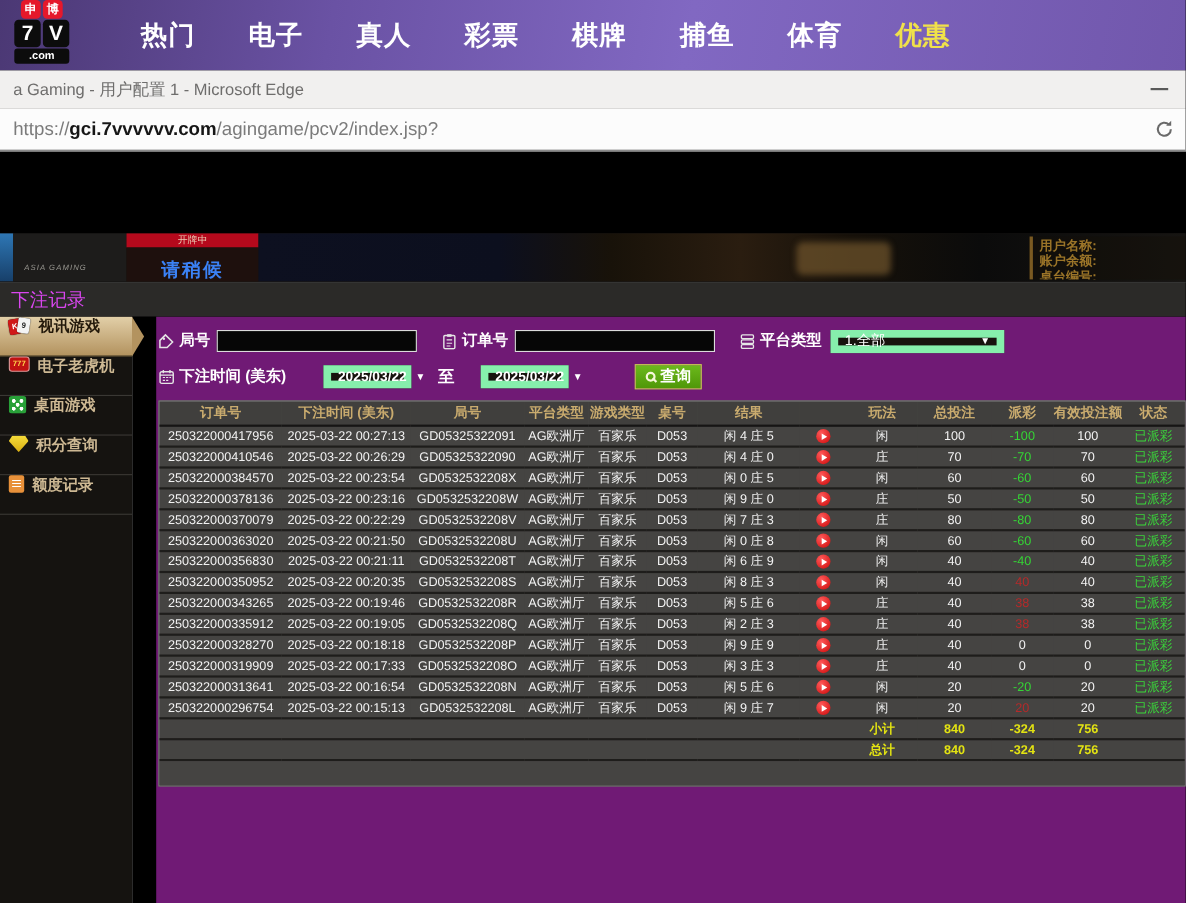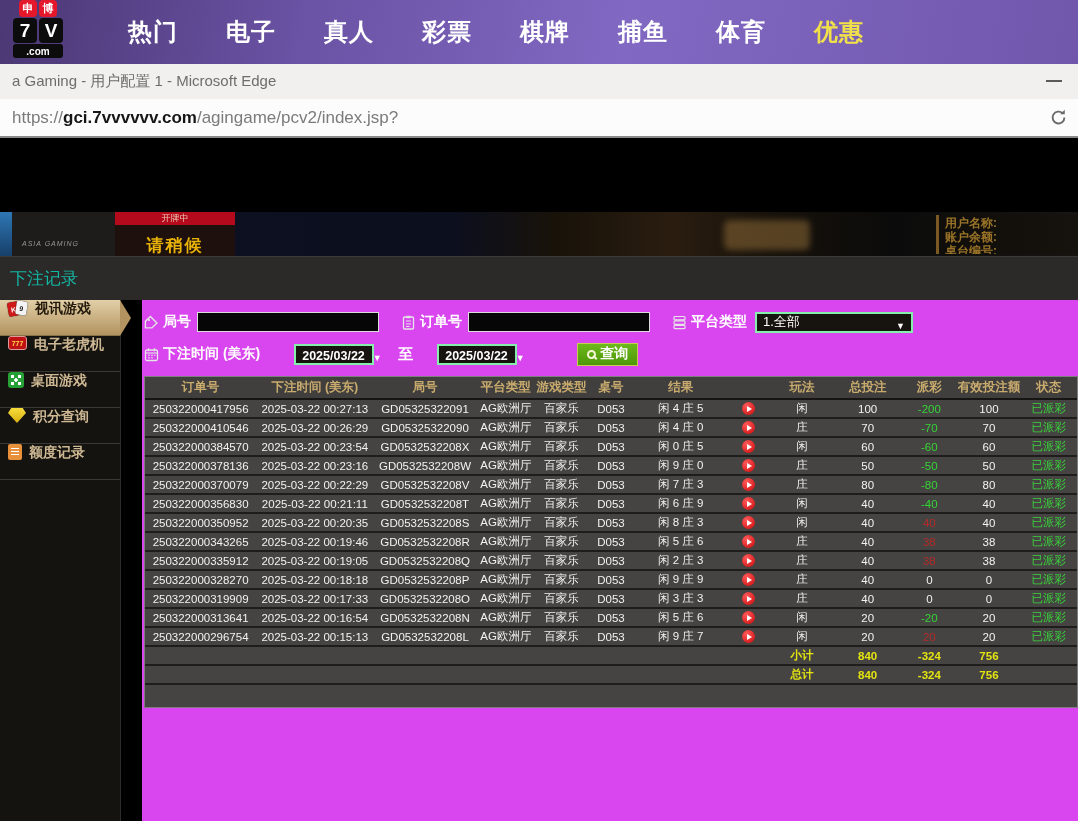--- a/index.html
+++ b/index.html
@@ -37,33 +37,33 @@
 
   
   .strip { height:44px; position:relative; background:#131110; overflow:hidden; }
   .strip-blue { position:absolute; left:0; top:0; width:12px; height:44px;
                 background:linear-gradient(180deg,#2e77b5,#173f69); }
   .strip-brand { position:absolute; left:12px; top:0; width:103px; height:44px; background:#1d1c1b; }
   .strip-brand span { position:absolute; left:10px; bottom:9px; color:#97958f; font-size:7px; letter-spacing:1px; font-style:italic; }
   .strip-game { position:absolute; left:115px; top:0; width:120px; height:44px; }
   .strip-banner { height:13px; background:#b5091c; color:#eacab2; font-size:9px; display:flex;
                   align-items:center; justify-content:center; }
-  .strip-wait { height:40px; background:#1e100d; color:#eab308; font-size:17px; font-weight:bold;
+  .strip-wait { height:40px; background:#1e100d; color:#3b82f6; font-size:17px; font-weight:bold;
                 display:flex; align-items:center; justify-content:center; letter-spacing:2px; }
   .strip-scene { position:absolute; left:235px; right:0; top:0; height:44px;
                  background:linear-gradient(90deg,#0d1020 0%,#0c0f1e 26%,#181209 38%,#2a1d10 52%,#16110a 64%,#0b0b0b 78%,#171512 100%); }
   .scene-blob { position:absolute; left:58%; top:8px; width:86px; height:30px; background:#7a5c30;
                 opacity:.65; border-radius:6px; filter:blur(3px); }
   .strip-info { position:absolute; right:0; top:3px; width:142px; height:39px; border-left:3px solid #7a5a22;
                 padding:1px 0 0 6px; overflow:hidden; background:rgba(20,14,6,.35); }
   .strip-info div { color:#9a7428; font-size:12px; font-weight:bold; line-height:14px; white-space:nowrap; }
 
   
-  .page-header { height:44px; background:#2b2a28; border-top:1px solid #3a3a38; display:flex; align-items:center;
-                 color:#14b8a6; font-size:17px; padding-left:10px; }
+  .page-header { height:32px; background:#2b2a28; border-top:1px solid #3a3a38; display:flex; align-items:center;
+                 color:#d946ef; font-size:17px; padding-left:10px; }
 
   
   .content { display:flex; height:533px; background:#000; }
   .sidebar { width:121px; background:#151310; border-right:1px solid #2c2c2c; }
   .side-item { height:36px; display:flex; gap:7px; padding-left:8px; cursor:pointer;
                border-bottom:1px solid #3a3834; color:#cdb893; font-size:14px; font-weight:bold; position:relative; }
   .side-item.active { background:linear-gradient(180deg,#e2cfa8,#b3935f); color:#241a0b; border-bottom-color:#8a7348; }
   .side-item.active::after { content:""; position:absolute; right:-11px; top:0; z-index:3;
         border-top:18px solid transparent; border-bottom:18px solid transparent; border-left:11px solid #b3935f; }
   .icon-cards { position:relative; width:20px; height:18px; flex:none; }
@@ -79,32 +79,32 @@
                          radial-gradient(circle at 50% 50%,#fff 1.5px,transparent 2px),
                          radial-gradient(circle at 72% 28%,#fff 1.5px,transparent 2px),
                          radial-gradient(circle at 28% 72%,#fff 1.5px,transparent 2px); }
   .icon-diamond { width:18px; height:15px; flex:none; background:linear-gradient(180deg,#f6dc3a,#d8ae12);
         clip-path:polygon(50% 100%,0 33%,18% 0,82% 0,100% 33%); }
   .icon-doc { width:14px; height:16px; flex:none; background:#e8913a; border-radius:2px; position:relative; }
   .icon-doc::before { content:""; position:absolute; left:3px; top:4px; width:8px; height:9px;
         background:repeating-linear-gradient(#fff 0 1px,transparent 1px 3px); }
 
   .gutter { width:21px; background:#000; }
-  .main { flex:1; background:#d946ef; padding:10px 0 2px 2px; }
+  .main { flex:1; background:#701a75; padding:10px 0 2px 2px; }
 
   
   .frow { display:flex; align-items:center; color:#fff; font-size:14px; font-weight:bold; }
   .frow1 { height:24px; }
   .frow2 { height:24px; margin-top:8px; }
   .ficon { margin-right:4px; display:flex; align-items:center; }
   .txt-input { width:182px; height:20px; background:#060606; border:1px solid #dcdcdc; margin-left:6px;
                color:#fff; font-size:12px; padding:0 4px; }
   .grp { display:flex; align-items:center; }
   .grp+.grp { margin-left:22px; }
-  .dd { height:21px; background:#17130e; border:2px solid #86efac; color:#fff; display:flex; align-items:flex-end;
+  .dd { height:21px; background:#17130e; border:7px solid #86efac; color:#fff; display:flex; align-items:center;
         justify-content:space-between; padding:0 6px; font-size:12.5px; font-weight:bold; cursor:pointer; }
   .dd::after { content:"▼"; font-size:9px; margin-left:8px; color:#fff; }
   .dd.platform { width:158px; margin-left:8px; font-weight:normal; font-size:13px; }
   .dd.date { width:80px; }
   .to-label { margin:0 24px; font-size:15px; }
   .btn-search { margin-left:60px; height:23px; padding:0 9px; background:linear-gradient(180deg,#6cb91c,#4f9708);
         border:1px solid #c9cc52; color:#fff; font-size:14px; font-weight:bold; display:flex; align-items:center;
         gap:4px; cursor:pointer; }
   .mag { width:9px; height:9px; border:2px solid #f7f7d8; border-radius:50%; position:relative; display:inline-block; }
   .mag::after { content:""; position:absolute; width:2px; height:5px; background:#f7f7d8; right:-2px; bottom:-3px;
@@ -327,21 +327,21 @@
     <td>250322000417956</td>
     <td>2025-03-22 00:27:13</td>
     <td>GD05325322091</td>
     <td>AG欧洲厅</td>
     <td>百家乐</td>
     <td>D053</td>
     <td>闲 4 庄 5</td>
     <td><span class="play-badge"></span></td>
     <td>闲</td>
     <td>100</td>
-    <td class="pay-green">-200</td>
+    <td class="pay-green">-100</td>
     <td>100</td>
     <td class="status">已派彩</td>
   </tr>
               <tr>
     <td>250322000410546</td>
     <td>2025-03-22 00:26:29</td>
     <td>GD05325322090</td>
     <td>AG欧洲厅</td>
     <td>百家乐</td>
     <td>D053</td>
@@ -389,20 +389,35 @@
     <td>GD0532532208V</td>
     <td>AG欧洲厅</td>
     <td>百家乐</td>
     <td>D053</td>
     <td>闲 7 庄 3</td>
     <td><span class="play-badge"></span></td>
     <td>庄</td>
     <td>80</td>
     <td class="pay-green">-80</td>
     <td>80</td>
+    <td class="status">已派彩</td>
+  </tr>
+              <tr>
+    <td>250322000363020</td>
+    <td>2025-03-22 00:21:50</td>
+    <td>GD0532532208U</td>
+    <td>AG欧洲厅</td>
+    <td>百家乐</td>
+    <td>D053</td>
+    <td>闲 0 庄 8</td>
+    <td><span class="play-badge"></span></td>
+    <td>闲</td>
+    <td>60</td>
+    <td class="pay-green">-60</td>
+    <td>60</td>
     <td class="status">已派彩</td>
   </tr>
               <tr>
     <td>250322000356830</td>
     <td>2025-03-22 00:21:11</td>
     <td>GD0532532208T</td>
     <td>AG欧洲厅</td>
     <td>百家乐</td>
     <td>D053</td>
     <td>闲 6 庄 9</td>

